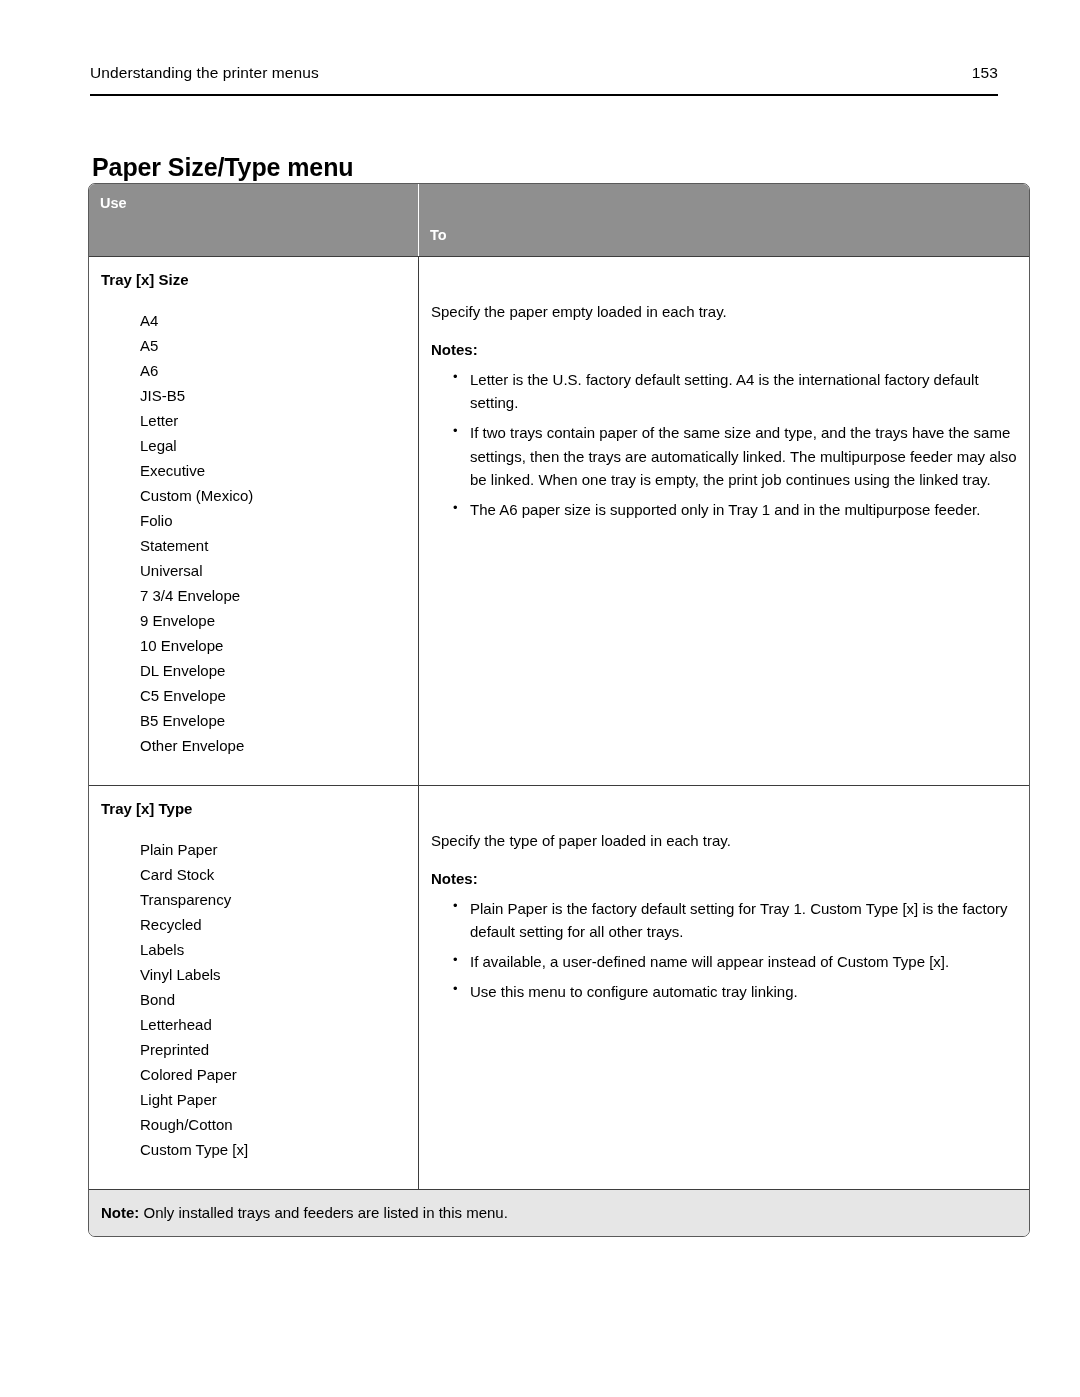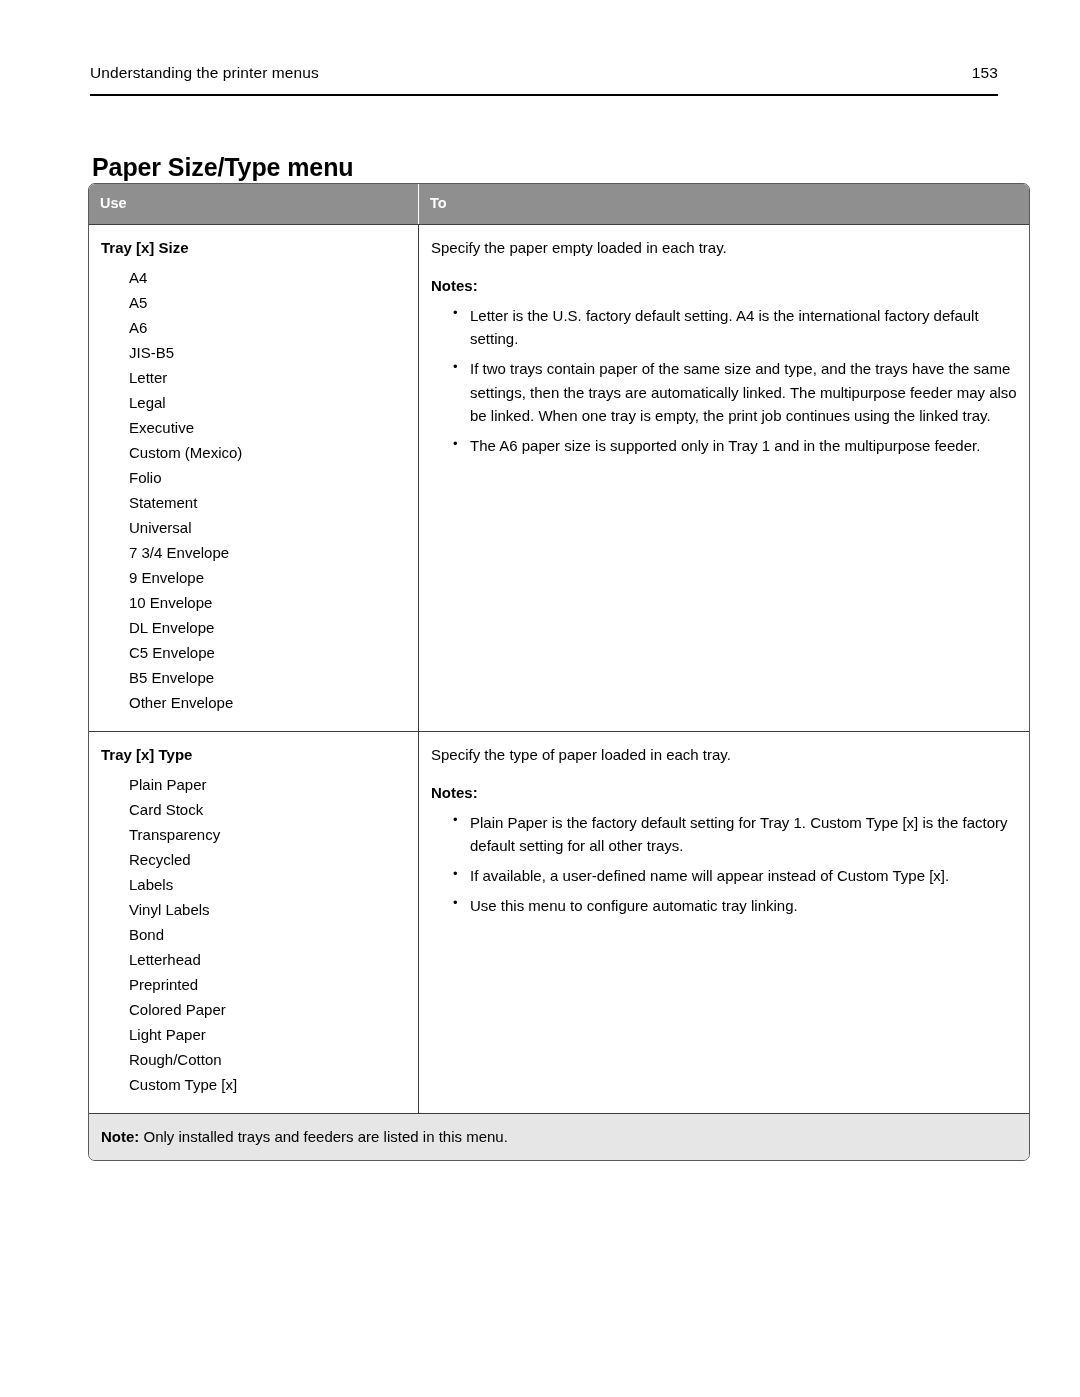--- a/index.html
+++ b/index.html
@@ -96,30 +96,31 @@
     font-size: 15px;
     line-height: 1.68;
   }
   .t-cell-left {
     width: 330px;
     flex: 0 0 330px;
     border-right: 1.5px solid #3d3d3d;
   }
   .t-cell-right {
     flex: 1 1 auto;
+    margin-top: 32px;
   }
 
   .opt-title {
     font-weight: bold;
     font-size: 15px;
     margin: 0 0 1px 0;
   }
   .opt-list {
     list-style: none;
-    margin: 4px;
+    margin: 15px;
     padding: 0 0 0 24px;
   }
   .opt-list li {
     font-size: 15px;
     line-height: 1.67;
     white-space: nowrap;
   }
 
   .desc-line {
     font-size: 15px;

